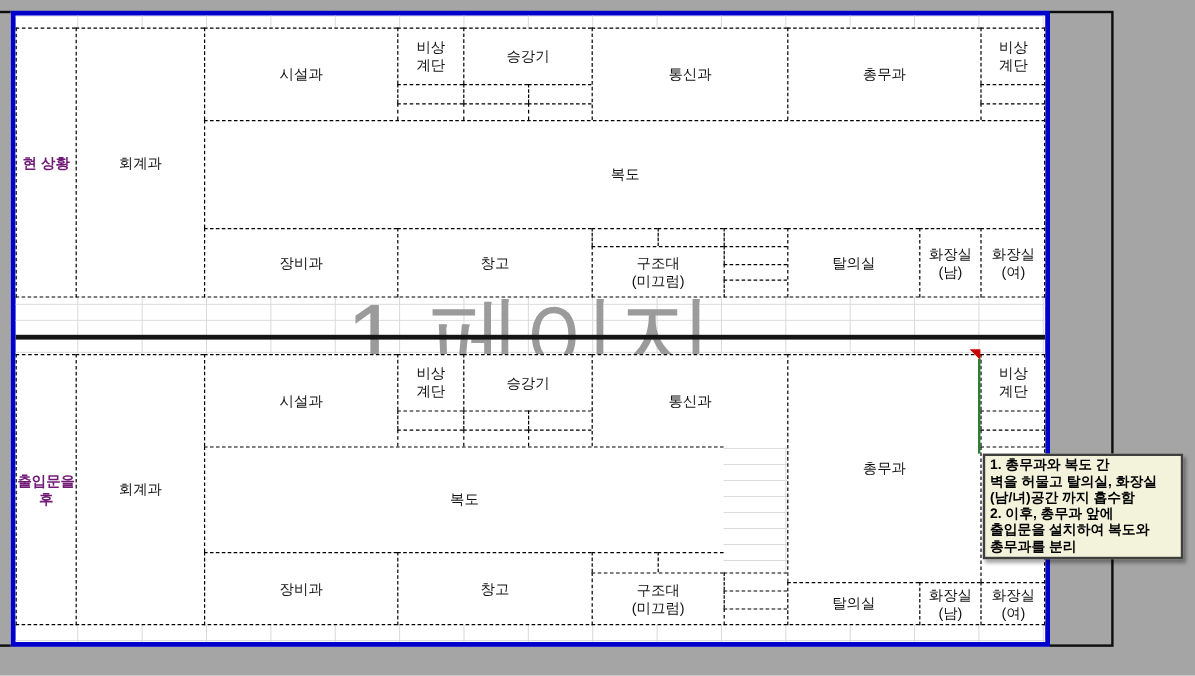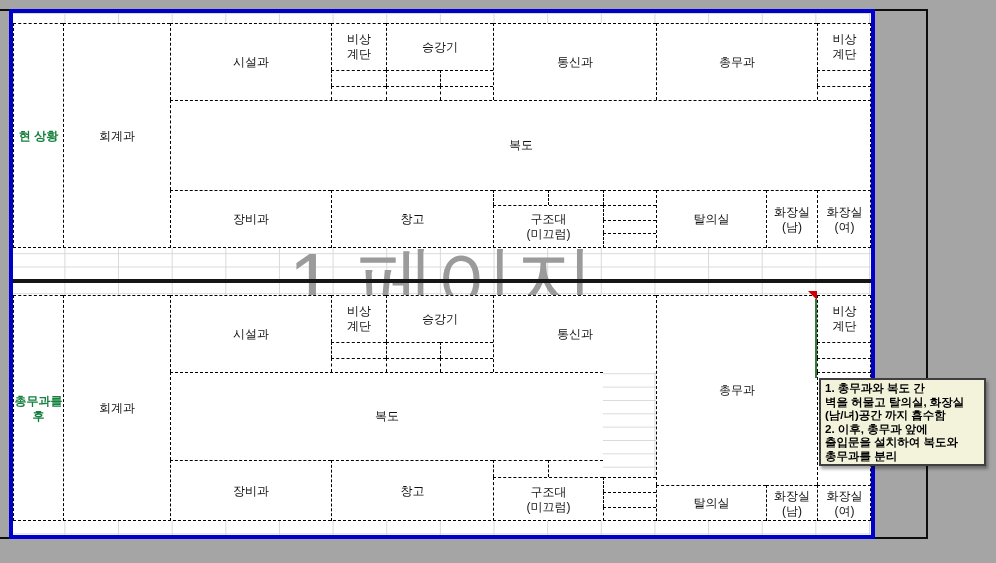--- a/index.html
+++ b/index.html
@@ -41,21 +41,21 @@
     position: absolute;
     border-top: 1px dashed #000;
     border-left: 1px dashed #000;
     background: #fff;
     display: flex; align-items: center; justify-content: center;
     text-align: center;
     font-size: 12px; line-height: 1.25;
     color: #111;
     white-space: pre-line;
   }
-  .cell.redlabel { color: #15803d; font-weight: 700; }
+  .cell.redlabel { color: #701a75; font-weight: 700; }
   .cell.yellow  { background: #ffff00; }
 
   .plan-outline {
     position: absolute;
     border-right: 1px dashed #000;
     border-bottom: 1px dashed #000;
     pointer-events: none;
   }
 
   .watermark {
@@ -147,21 +147,21 @@
   <div class="cell" style="left:656px;top:190px;width:110px;height:58px;">탈의실</div>
   <div class="cell" style="left:766px;top:190px;width:51px;height:58px;">화장실
 (남)</div>
   <div class="cell" style="left:817px;top:190px;width:54px;height:58px;">화장실
 (여)</div>
   <div class="plan-outline" style="left:13px;top:23px;width:858px;height:225px;"></div>
 
   <div class="watermark">1 페이지</div>
   <div class="divider"></div>
 
-  <div class="cell redlabel" style="left:13px;top:295px;width:50px;height:226px;">총무과를
+  <div class="cell redlabel" style="left:13px;top:295px;width:50px;height:226px;">출입문을
 후</div>
   <div class="cell" style="left:63px;top:295px;width:107px;height:226px;">회계과</div>
   <div class="cell" style="left:170px;top:295px;width:161px;height:77px;">시설과</div>
   <div class="cell" style="left:331px;top:295px;width:55px;height:47px;">비상
 계단</div>
   <div class="cell" style="left:331px;top:342px;width:55px;height:16px;"></div>
   <div class="cell" style="left:331px;top:358px;width:55px;height:14px;"></div>
   <div class="cell" style="left:386px;top:295px;width:107px;height:47px;">승강기</div>
   <div class="cell" style="left:386px;top:342px;width:54px;height:16px;"></div>
   <div class="cell" style="left:440px;top:342px;width:53px;height:16px;"></div>

